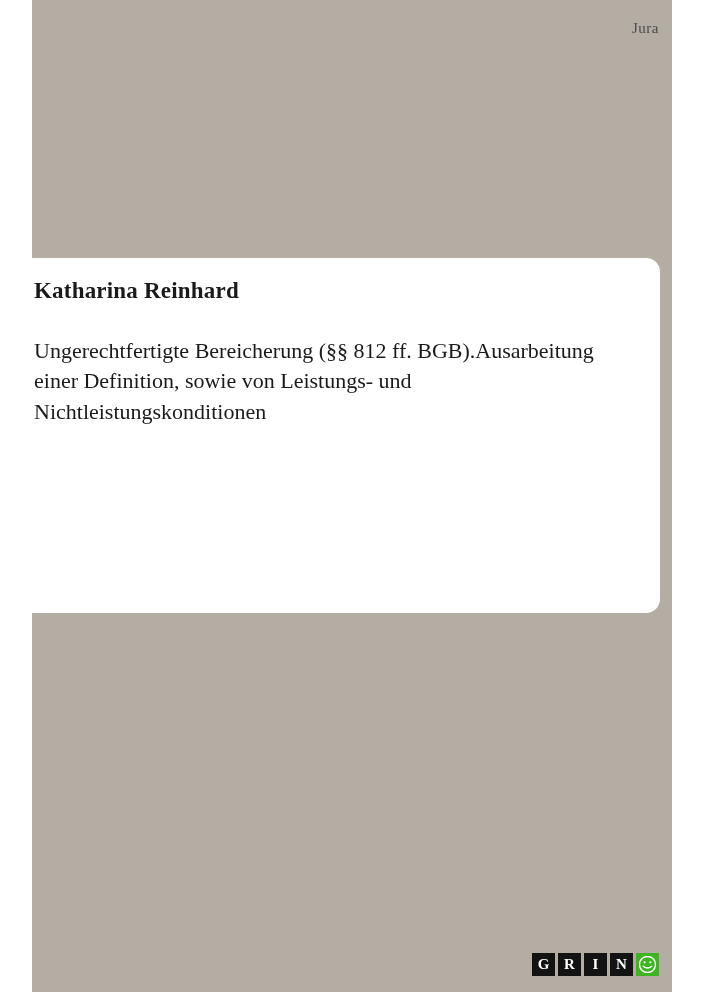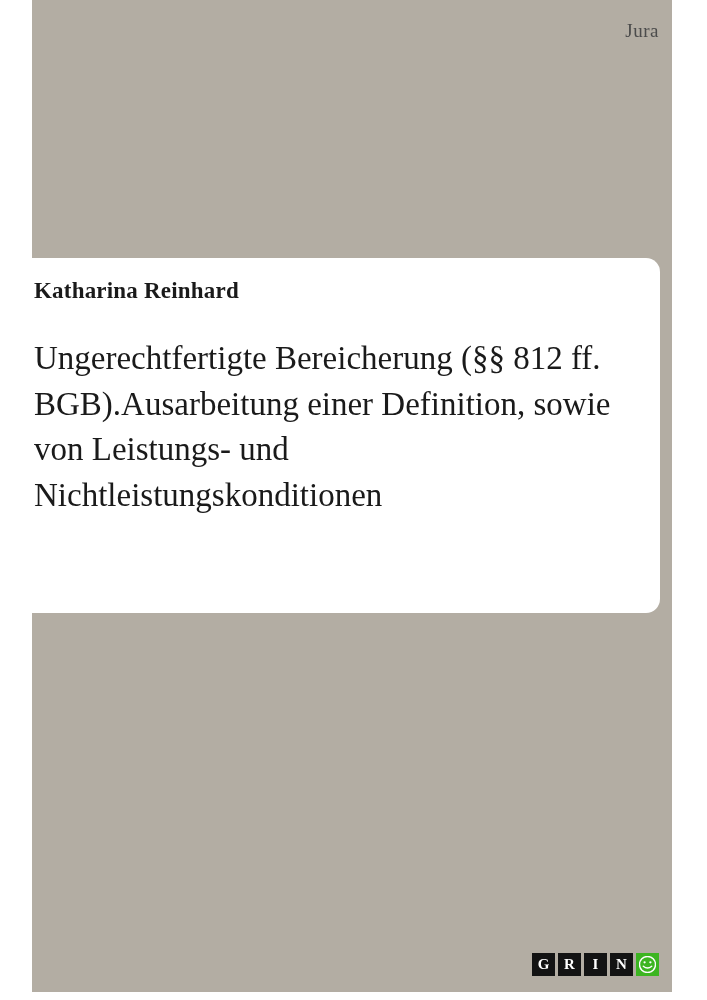--- a/index.html
+++ b/index.html
@@ -40,21 +40,21 @@
     bottom: 0;
     width: 707px;
     height: 8px;
     background: #ffffff;
   }
   .imprint-label {
     position: absolute;
     right: 48px;
     top: 20px;
     font-family: "Liberation Serif", serif;
-    font-size: 19px;
+    font-size: 15px;
     color: #4c4c4c;
     letter-spacing: 0.5px;
   }
   .title-card {
     position: absolute;
     left: 0;
     top: 258px;
     width: 660px;
     height: 355px;
     background: #ffffff;
@@ -66,21 +66,21 @@
   .author {
     font-family: "Liberation Serif", serif;
     font-weight: bold;
     font-size: 23px;
     color: #1a1a1a;
     margin: 0 0 32px 0;
     letter-spacing: 0.2px;
   }
   .title {
     font-family: "Liberation Serif", serif;
-    font-size: 33px;
+    font-size: 22px;
     line-height: 1.38;
     color: #1a1a1a;
     margin: 0;
     font-weight: normal;
   }
   .grin-logo {
     position: absolute;
     right: 48px;
     bottom: 24px;
     display: flex;

